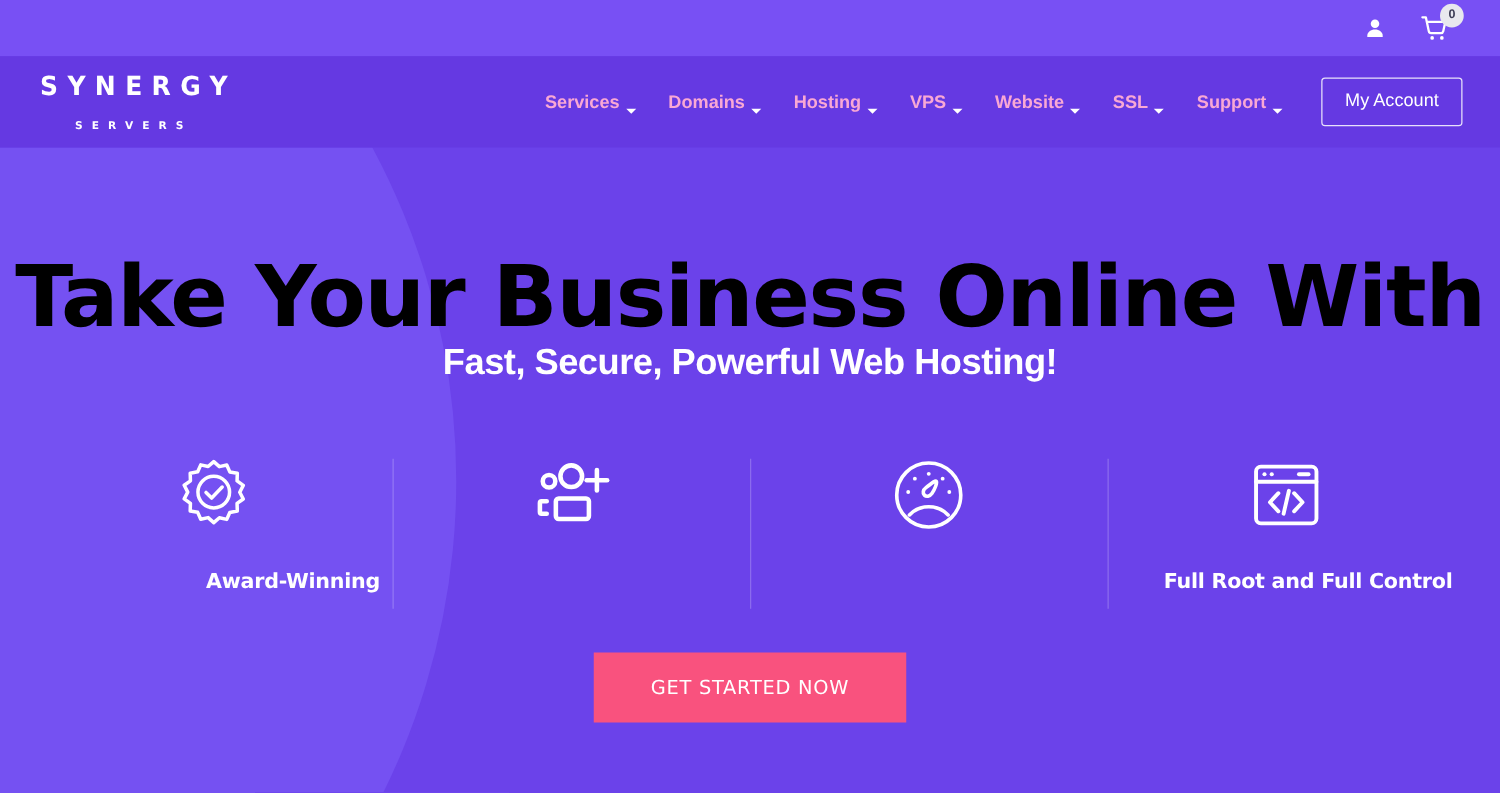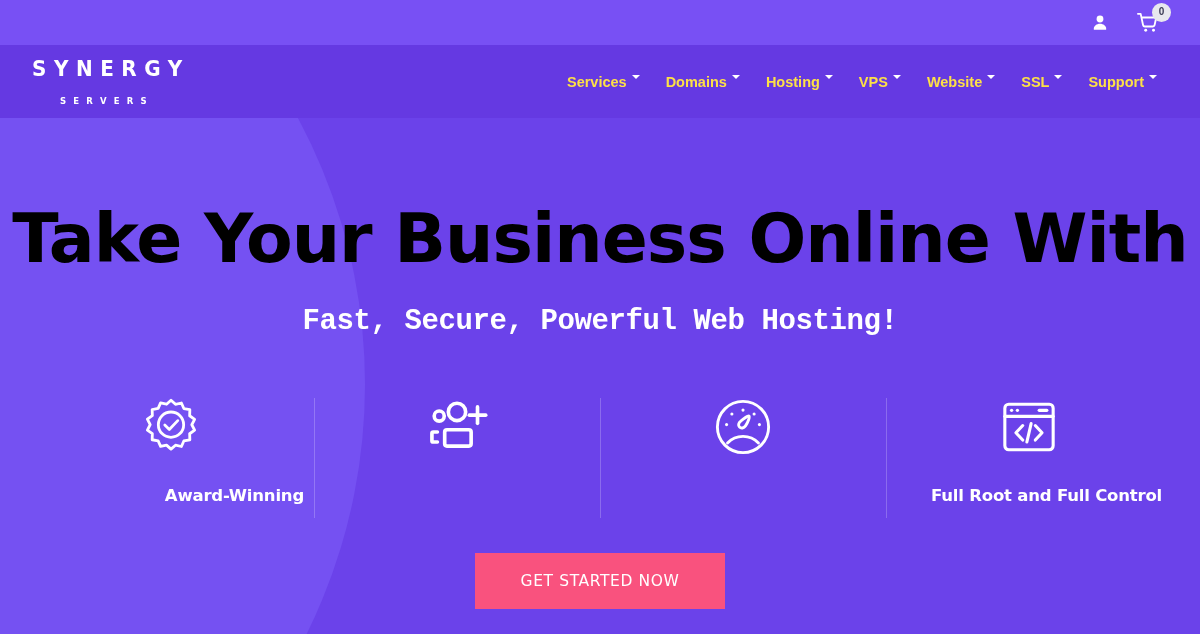--- a/index.html
+++ b/index.html
@@ -110,28 +110,28 @@
     margin-left: auto;
     display: flex;
     align-items: center;
     gap: 0;
   }
   .nav-links {
     display: flex;
     align-items: center;
   }
   .nav-item {
-    color: #fde047;
+    color: #f9a8d4;
     font-size: 14.5px;
     font-weight: bold;
     padding: 6px 13px;
     cursor: pointer;
     white-space: nowrap;
     display: inline-flex;
-    align-items: flex-start;
+    align-items: flex-end;
     gap: 5px;
   }
   .caret {
     display: inline-block;
     width: 0; height: 0;
     border-left: 4px solid transparent;
     border-right: 4px solid transparent;
     border-top: 4px solid #ffffff;
     position: relative;
     top: 1px;
@@ -181,22 +181,21 @@
     letter-spacing: -1px;
     line-height: 1.05;
     padding-top: 85px;
     font-family: "DejaVu Sans", sans-serif;
   }
   .hero-sub {
     color: #ffffff;
     font-size: 29px;
     font-weight: bold;
     letter-spacing: -0.4px;
-    margin-top: 31px;
-    font-family: Liberation Mono, monospace;
+    font-family: Liberation Sans, sans-serif;
   }
 
   
   .features {
     display: flex;
     align-items: flex-start;
     justify-content: center;
     margin-top: 57px;
     padding: 0 28px;
   }
@@ -316,20 +315,21 @@
           <i class="caret"></i>
         </div>
 
         <div class="nav-item">
           <span>Support</span>
           <i class="caret"></i>
         </div>
 
       </div>
 
+      <button class="my-account">My Account</button>
     </div>
   </div>
 
   <div class="hero">
     <div class="hero-arc"></div>
 
     <div class="hero-inner">
 
       <h1 class="hero-title">Take Your Business Online With</h1>
       <h2 class="hero-sub">Fast, Secure, Powerful Web Hosting!</h2>

